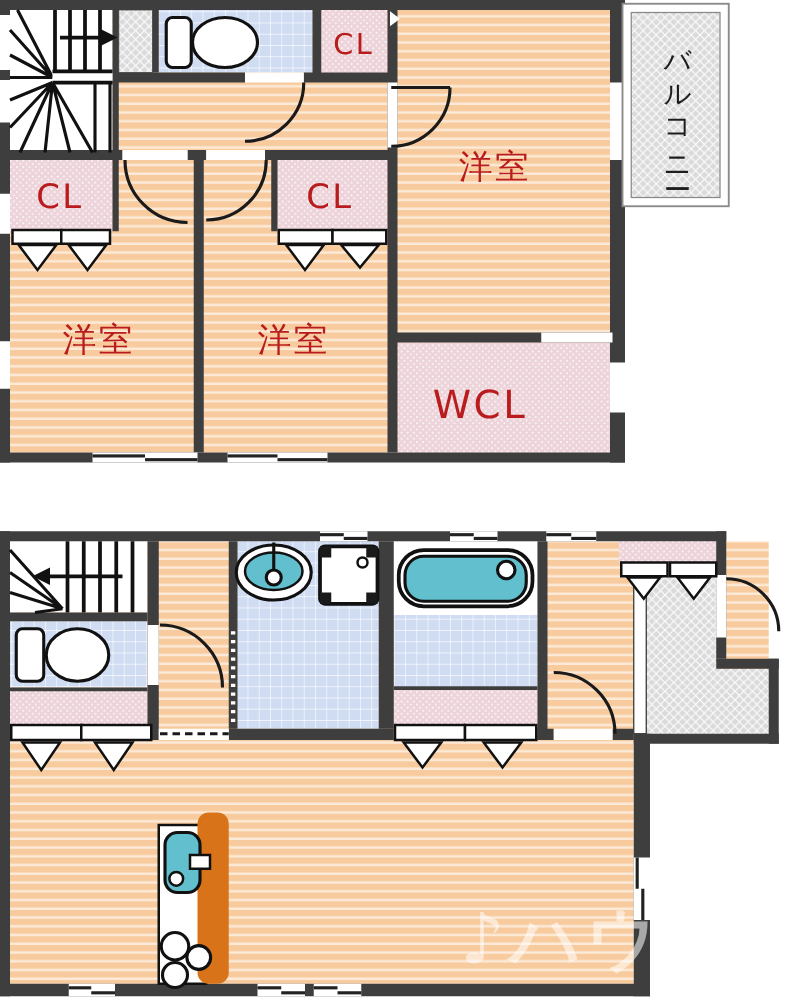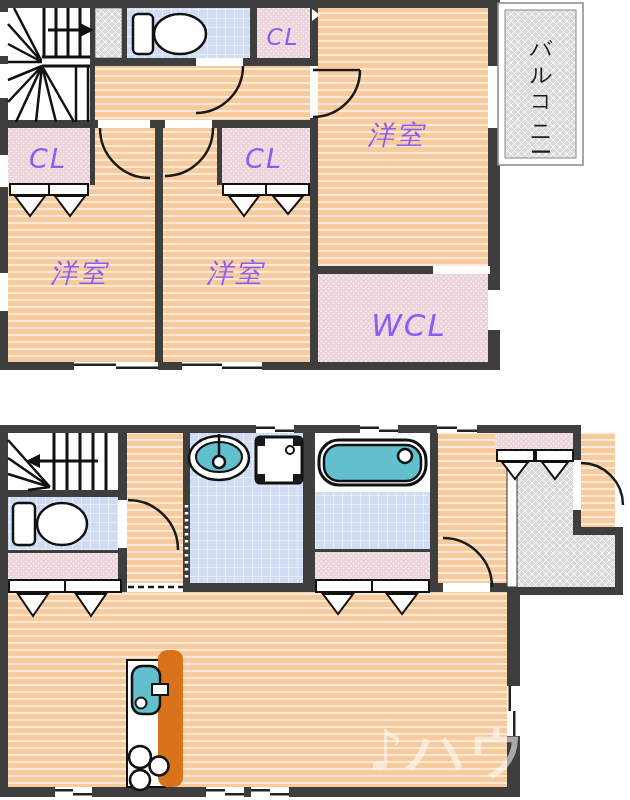--- a/index.html
+++ b/index.html
@@ -3,23 +3,22 @@
 <meta charset="utf-8">
 <style>
   html,body{margin:0;padding:0;background:#fff;}
   .stage{
     position:relative;width:630px;height:800px;background:#ffffff;
     font-family:"DejaVu Sans","Liberation Sans",sans-serif;overflow:hidden;
   }
   .stage svg{position:absolute;left:0;top:0;}
   .lbl{
     position:absolute;transform:translate(-50%,-50%);
-    color:#8b5cf6;letter-spacing:2px;white-space:nowrap;line-height:1;
+    color:#b91c1c;letter-spacing:2px;white-space:nowrap;line-height:1;
     font-weight:500;
-    font-style:italic;
   }
   .lbl-v{
     position:absolute;transform:translate(-50%,-50%);
     writing-mode:vertical-rl;text-orientation:mixed;
     color:#1c1c1c;letter-spacing:4px;white-space:nowrap;font-weight:500;
   }
   .wm-clip{
     position:absolute;left:0;top:0;width:521px;height:796px;
     overflow:hidden;pointer-events:none;
   }
@@ -298,20 +297,20 @@
     </g>
   </g>
 </svg>
 
 <div class="lbl" style="left:396px;top:134px;font-size:27px">洋室</div>
 <div class="lbl" style="left:79px;top:272px;font-size:27px">洋室</div>
 <div class="lbl" style="left:235px;top:272px;font-size:27px">洋室</div>
 <div class="lbl" style="left:283px;top:37px;font-size:23px">CL</div>
 <div class="lbl" style="left:48px;top:158px;font-size:27px">CL</div>
 <div class="lbl" style="left:264px;top:158px;font-size:27px">CL</div>
-<div class="lbl" style="left:409px;top:325px;font-size:31px">WCL</div>
+<div class="lbl" style="left:384px;top:325px;font-size:31px">WCL</div>
 <div class="lbl-v" style="left:541px;top:84px;font-size:22px">バルコニー</div>
 
 <div class="wm-clip">
   <div class="wm">♪ハウス</div>
 </div>
 
 </div>
 
 </body></html>

